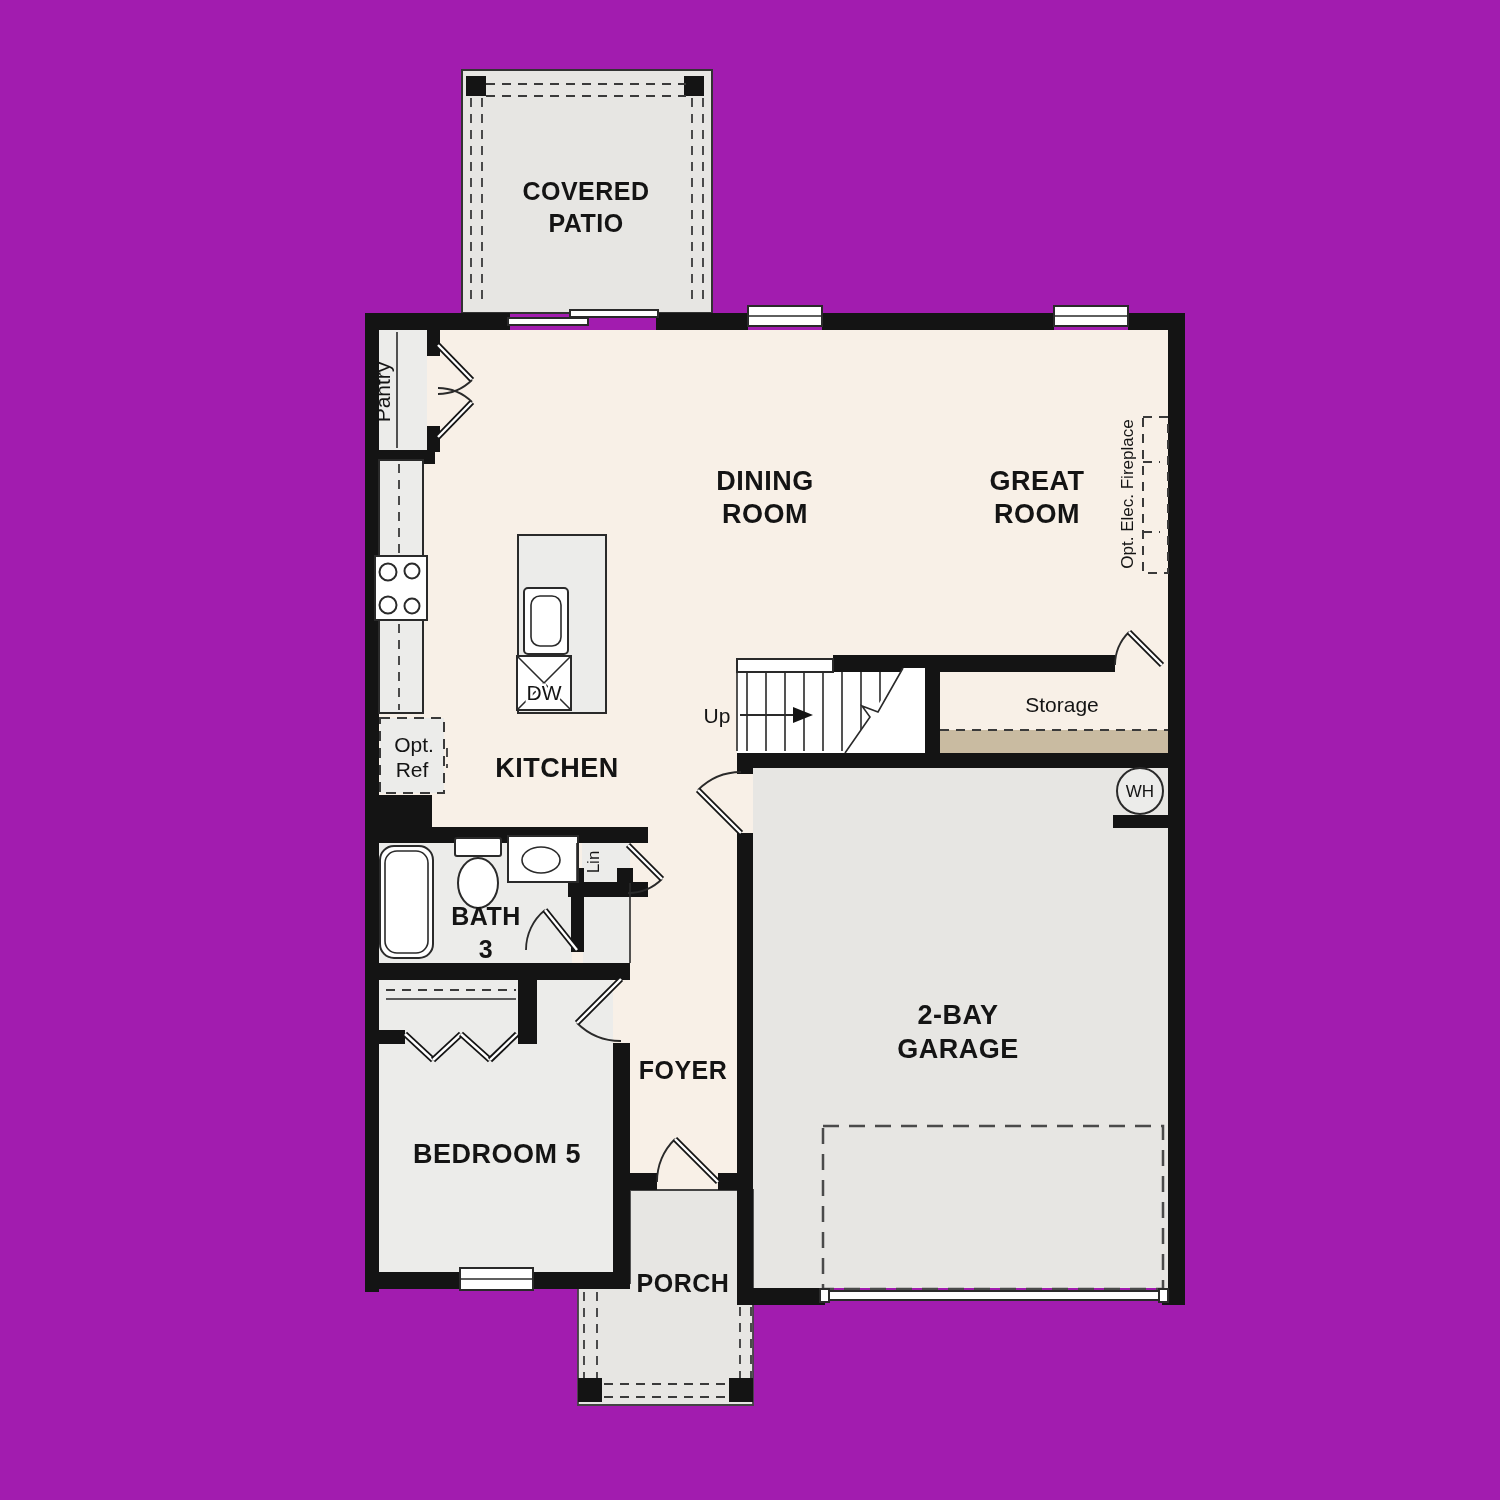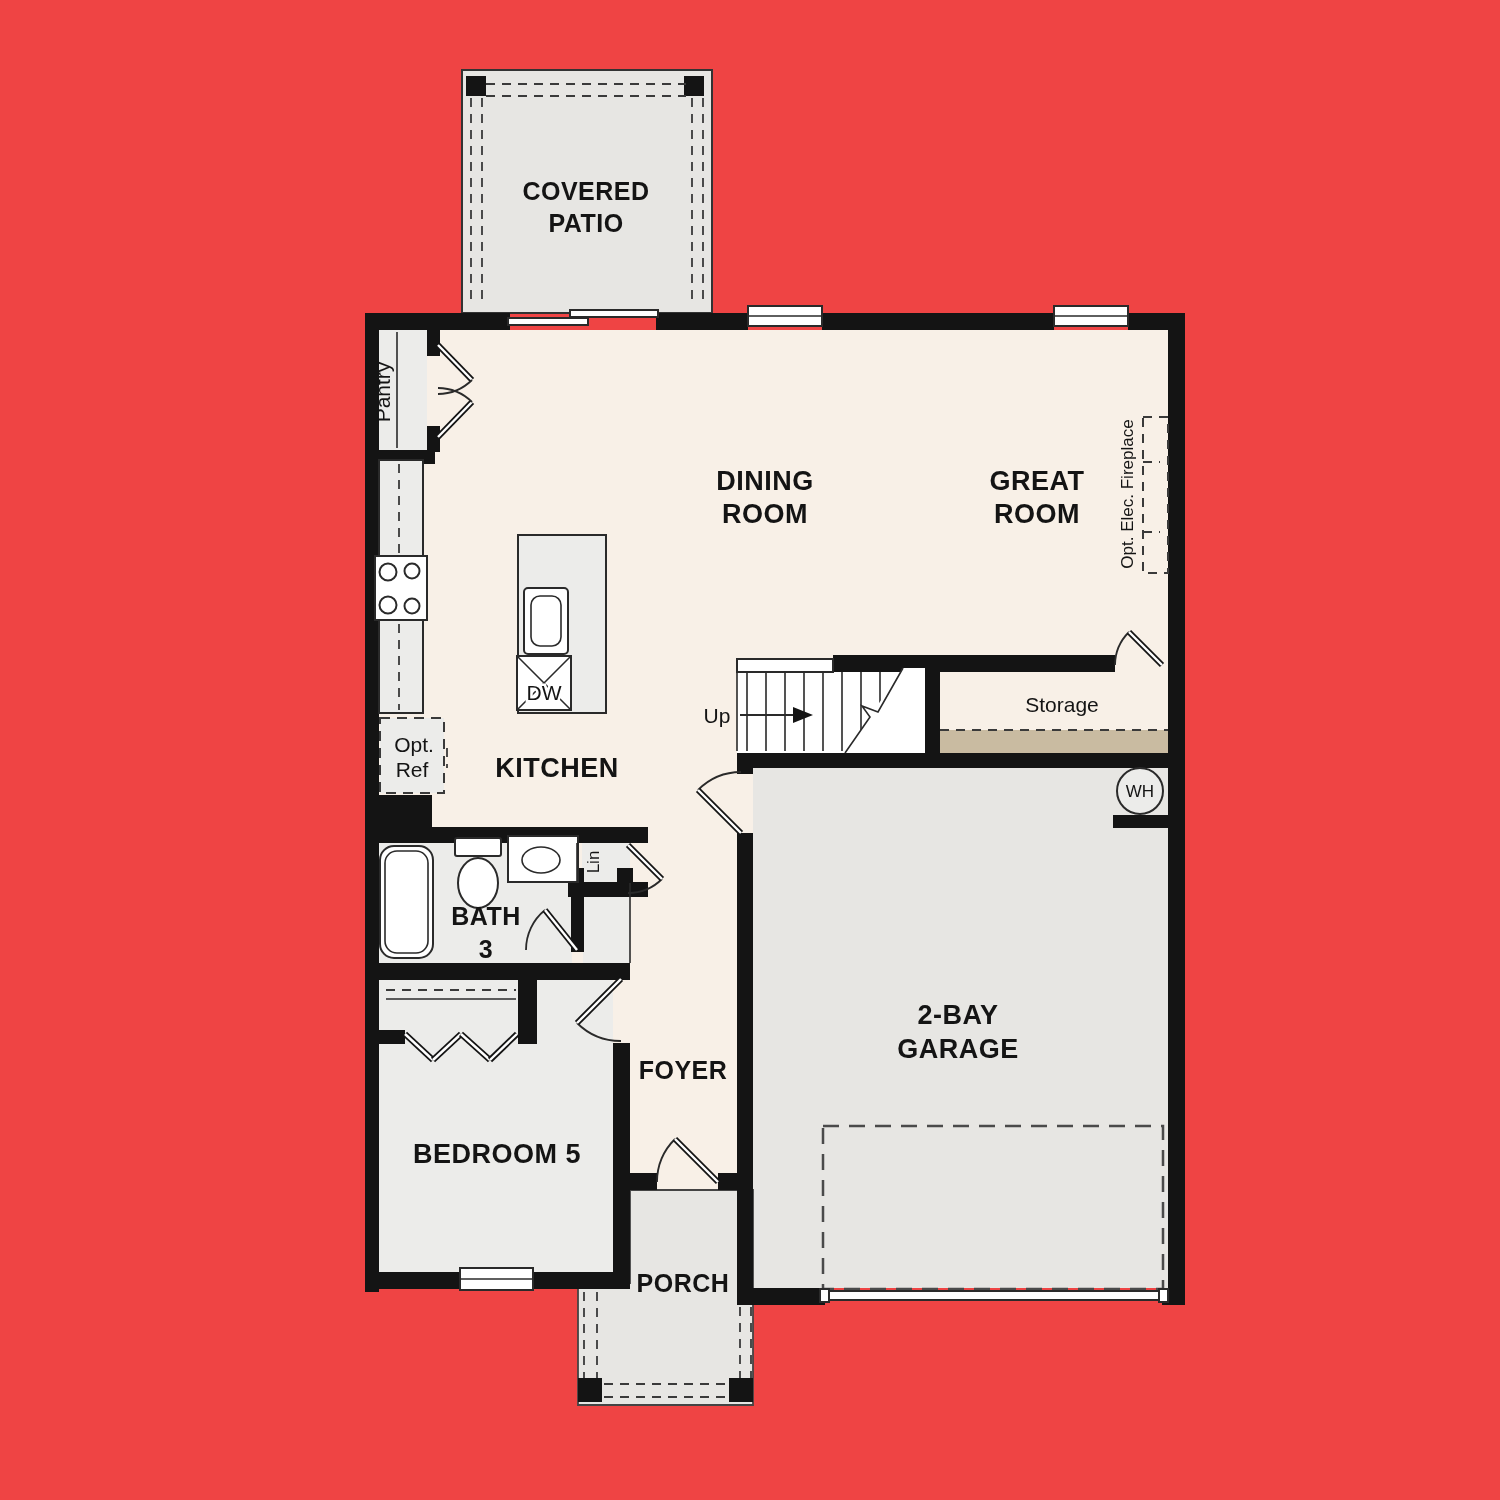--- a/index.html
+++ b/index.html
@@ -1,16 +1,16 @@
 <!DOCTYPE html>
 <html style="--c-wall: #141414; --c-cream: #f8f0e7; --c-gray: #e7e6e3; --c-gray2: #ececea; --c-tan: #c9bba1; --c-line: #2a2a2a;"><head>
 <meta charset="utf-8">
 <style>
   html,body{margin:0;padding:0;background:#ffffff;}
-  .canvas{position:relative;width:1500px;height:1500px;background:#ef4444;overflow:hidden;}
+  .canvas{position:relative;width:1500px;height:1500px;background:#a21caf;overflow:hidden;}
   svg{position:absolute;left:0;top:0;}
   .wall{fill:var(--c-wall);}
   .cream{fill:var(--c-cream);}
   .gray{fill:var(--c-gray);}
   .gray2{fill:var(--c-gray2);}
   .tan{fill:var(--c-tan);}
   .whitef{fill:#ffffff;}
   .ln{stroke:var(--c-line);stroke-width:2;fill:none;}
   .ln15{stroke:var(--c-line);stroke-width:1.6;fill:none;}
   .fix{fill:#ffffff;stroke:var(--c-line);stroke-width:2;}

